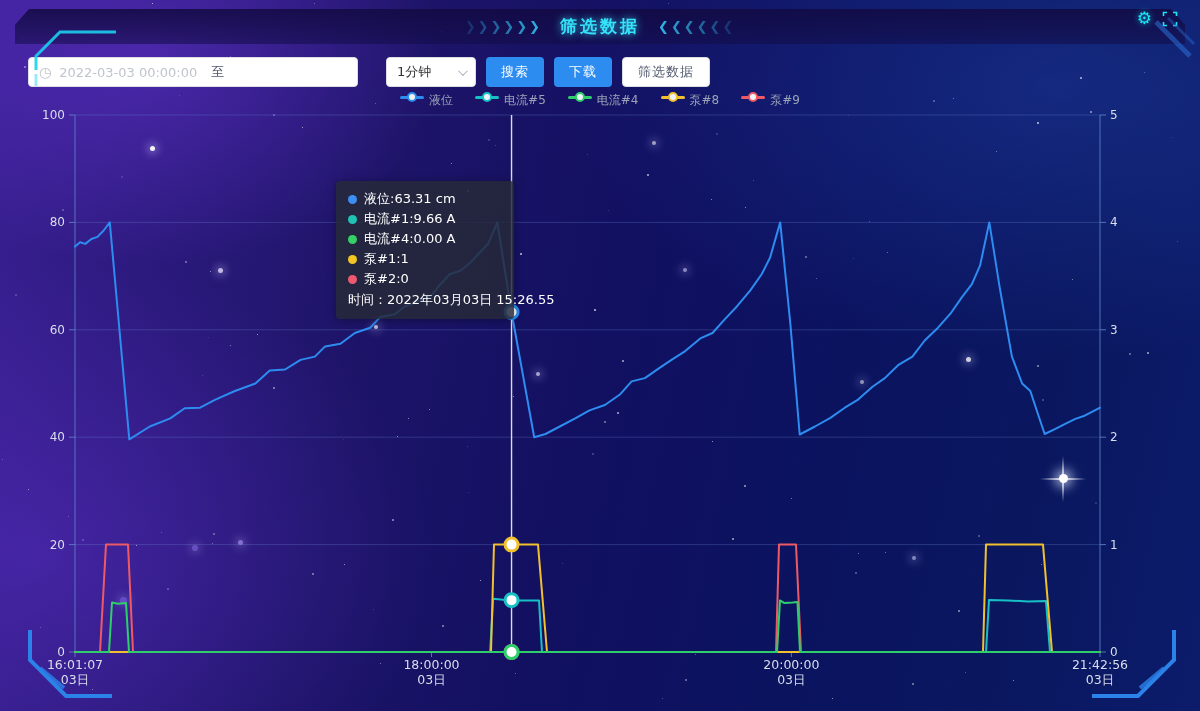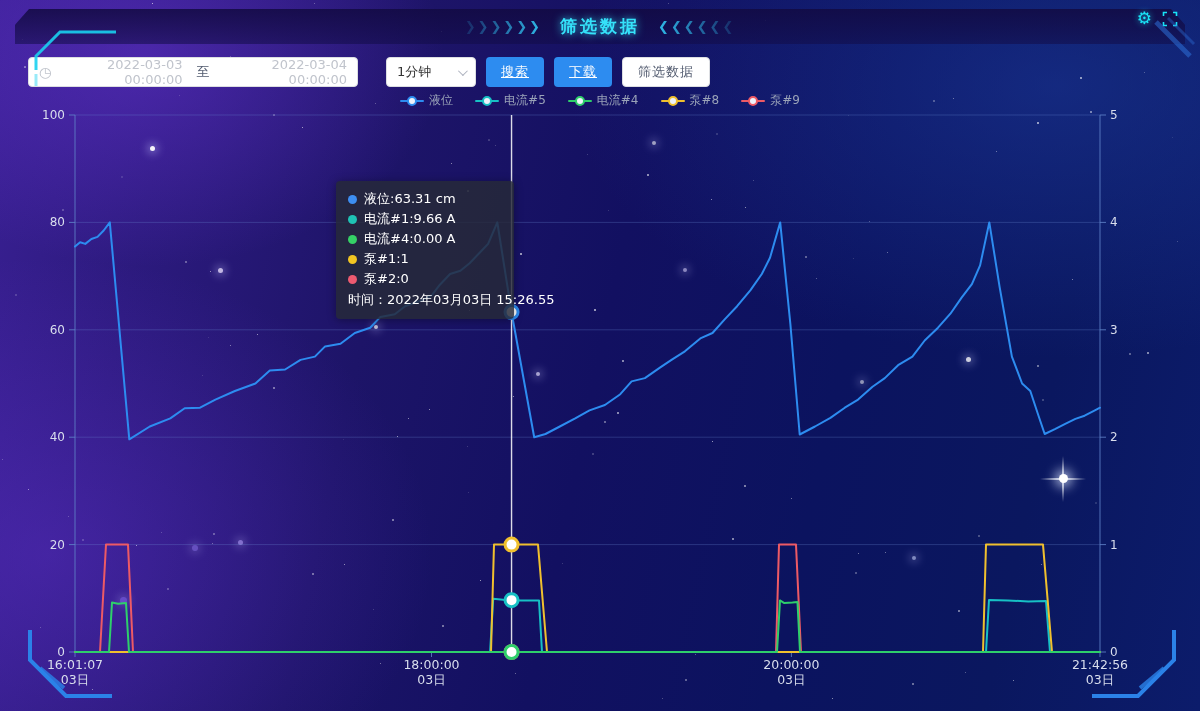--- a/index.html
+++ b/index.html
@@ -45,27 +45,27 @@
   .clock { color:#c0c4cc; font-size:14px; line-height:1; }
   .date-val { color:#c0c4cc;text-align:right; }
   .date-sep { color:#515a6e; margin:0 6px; }
   .select-box { width:90px; height:30px; background:#fff; border-radius:4px; border:1px solid #dcdee2;
       display:flex; align-items:center; justify-content:space-between; padding:0 10px;
       font-size:13px; color:#333; cursor:pointer; }
   .chev { width:7px; height:7px; border-right:1.5px solid #aeb3bf; border-bottom:1.5px solid #aeb3bf;
       transform:rotate(45deg) translateY(-2px); }
   .btn { height:30px; padding:0 15px; border:none; border-radius:4px; font-size:13px; cursor:pointer;
       font-family:inherit; letter-spacing:1px; }
-  .btn.primary { background:#2d8cf0; color:#fff;text-decoration:underline; }
+  .btn.primary { background:#2d8cf0; color:#fff; }
   .btn.plain { background:#fff; color:#515a6e; border:1px solid #dcdee2; }
 
   
   .legend { position:absolute; left:0; top:92px; width:1200px; display:flex;
       justify-content:center; gap:22px; }
-  .legend-item { display:flex; align-items:center; gap:5px; cursor:pointer; }
+  .legend-item { display:flex; gap:5px; cursor:pointer; }
   .legend-marker { position:relative; width:24px; height:10px; }
   .legend-marker .ln { position:absolute; left:0; top:4px; width:24px; height:2.5px; border-radius:2px; }
   .legend-marker .dot { position:absolute; left:7px; top:0; width:10px; height:10px; border-radius:50%;
       background:#eef3fb; border:2px solid; }
   .legend-label { font-size:12px; color:#9aa3b8; }
 
   
   #chart-svg { position:absolute; left:0; top:0; }
 
   
@@ -227,21 +227,20 @@
     <svg width="16" height="16" style="cursor:pointer">
       <path d="M1.5,5 V1.5 H5 M11,1.5 H14.5 V5 M14.5,11 V14.5 H11 M5,14.5 H1.5 V11" stroke="#19e3f7" stroke-width="1.6" fill="none"></path>
     </svg>
   </div>
 
   <div class="controls">
     <div class="date-box">
       <span class="clock">◷</span>
       <span class="date-val">2022-03-03 00:00:00</span>
       <span class="date-sep">至</span>
-      <span class="date-val">2022-03-04 00:00:00</span>
     </div>
     <div style="width:8px"></div>
     <div class="select-box">
       <span>1分钟</span>
       <span class="chev"></span>
     </div>
     <button class="btn primary">搜索</button>
     <button class="btn primary">下载</button>
     <button class="btn plain">筛选数据</button>
   </div>

